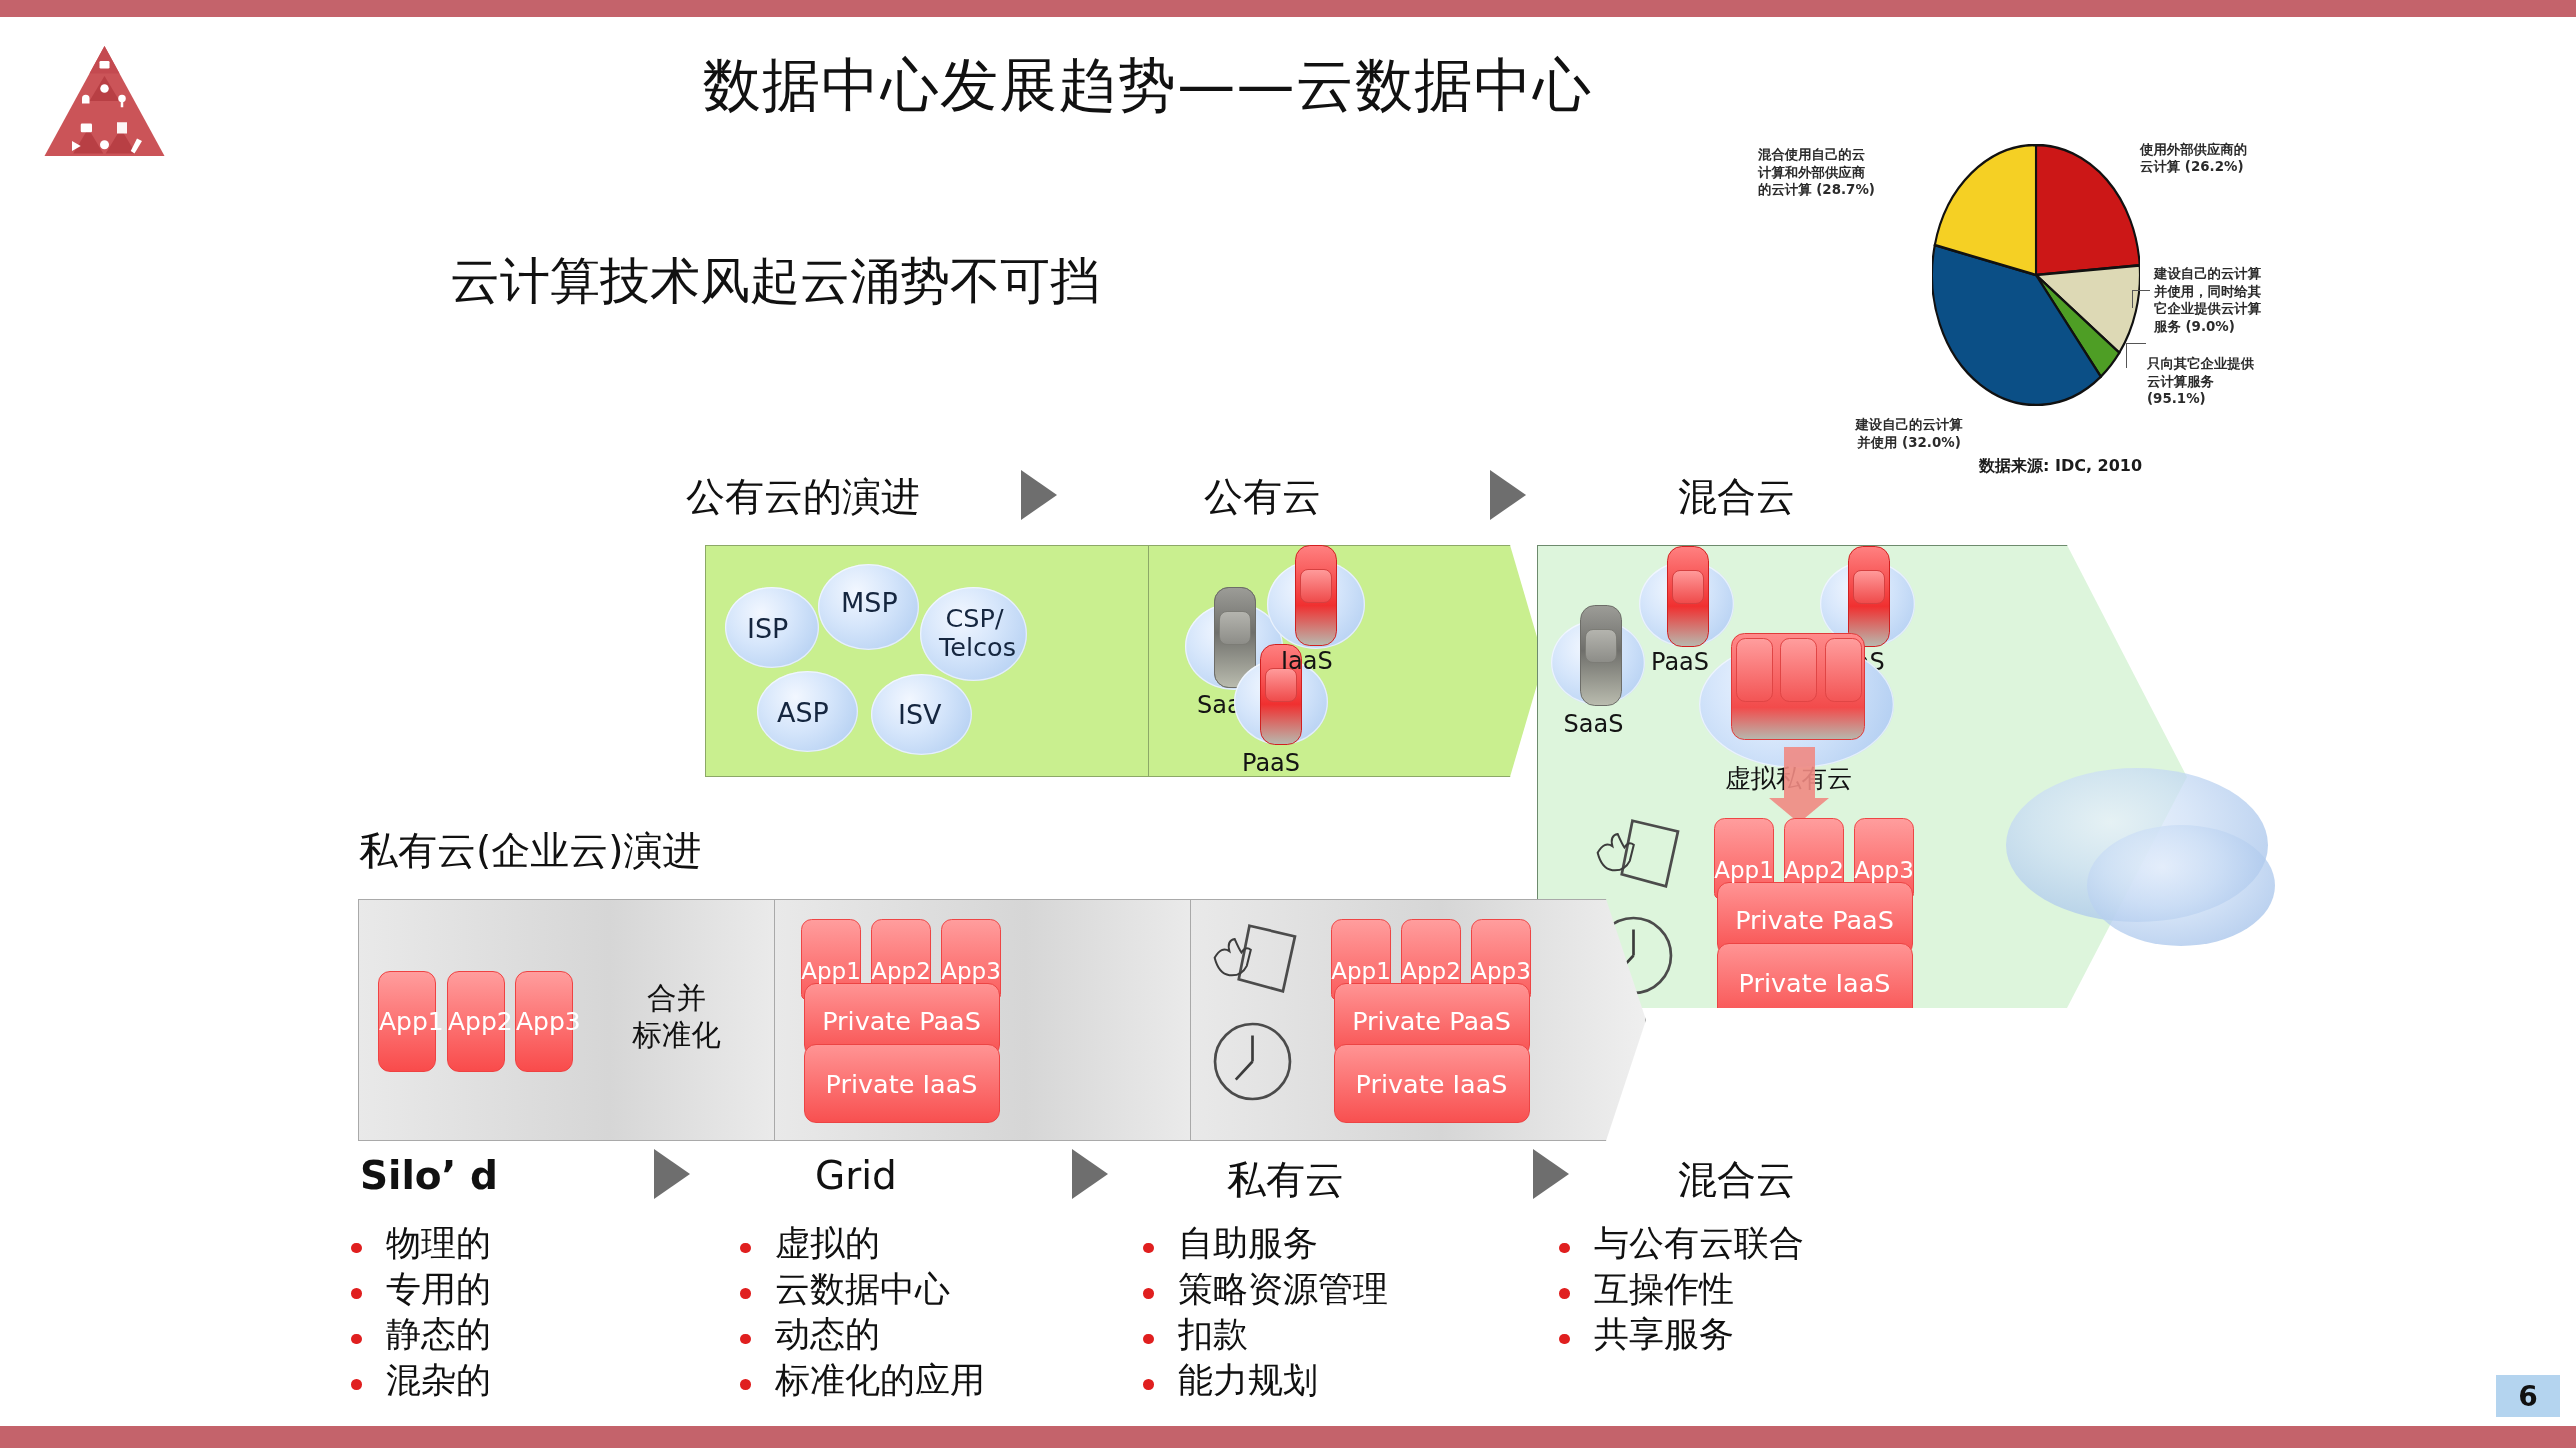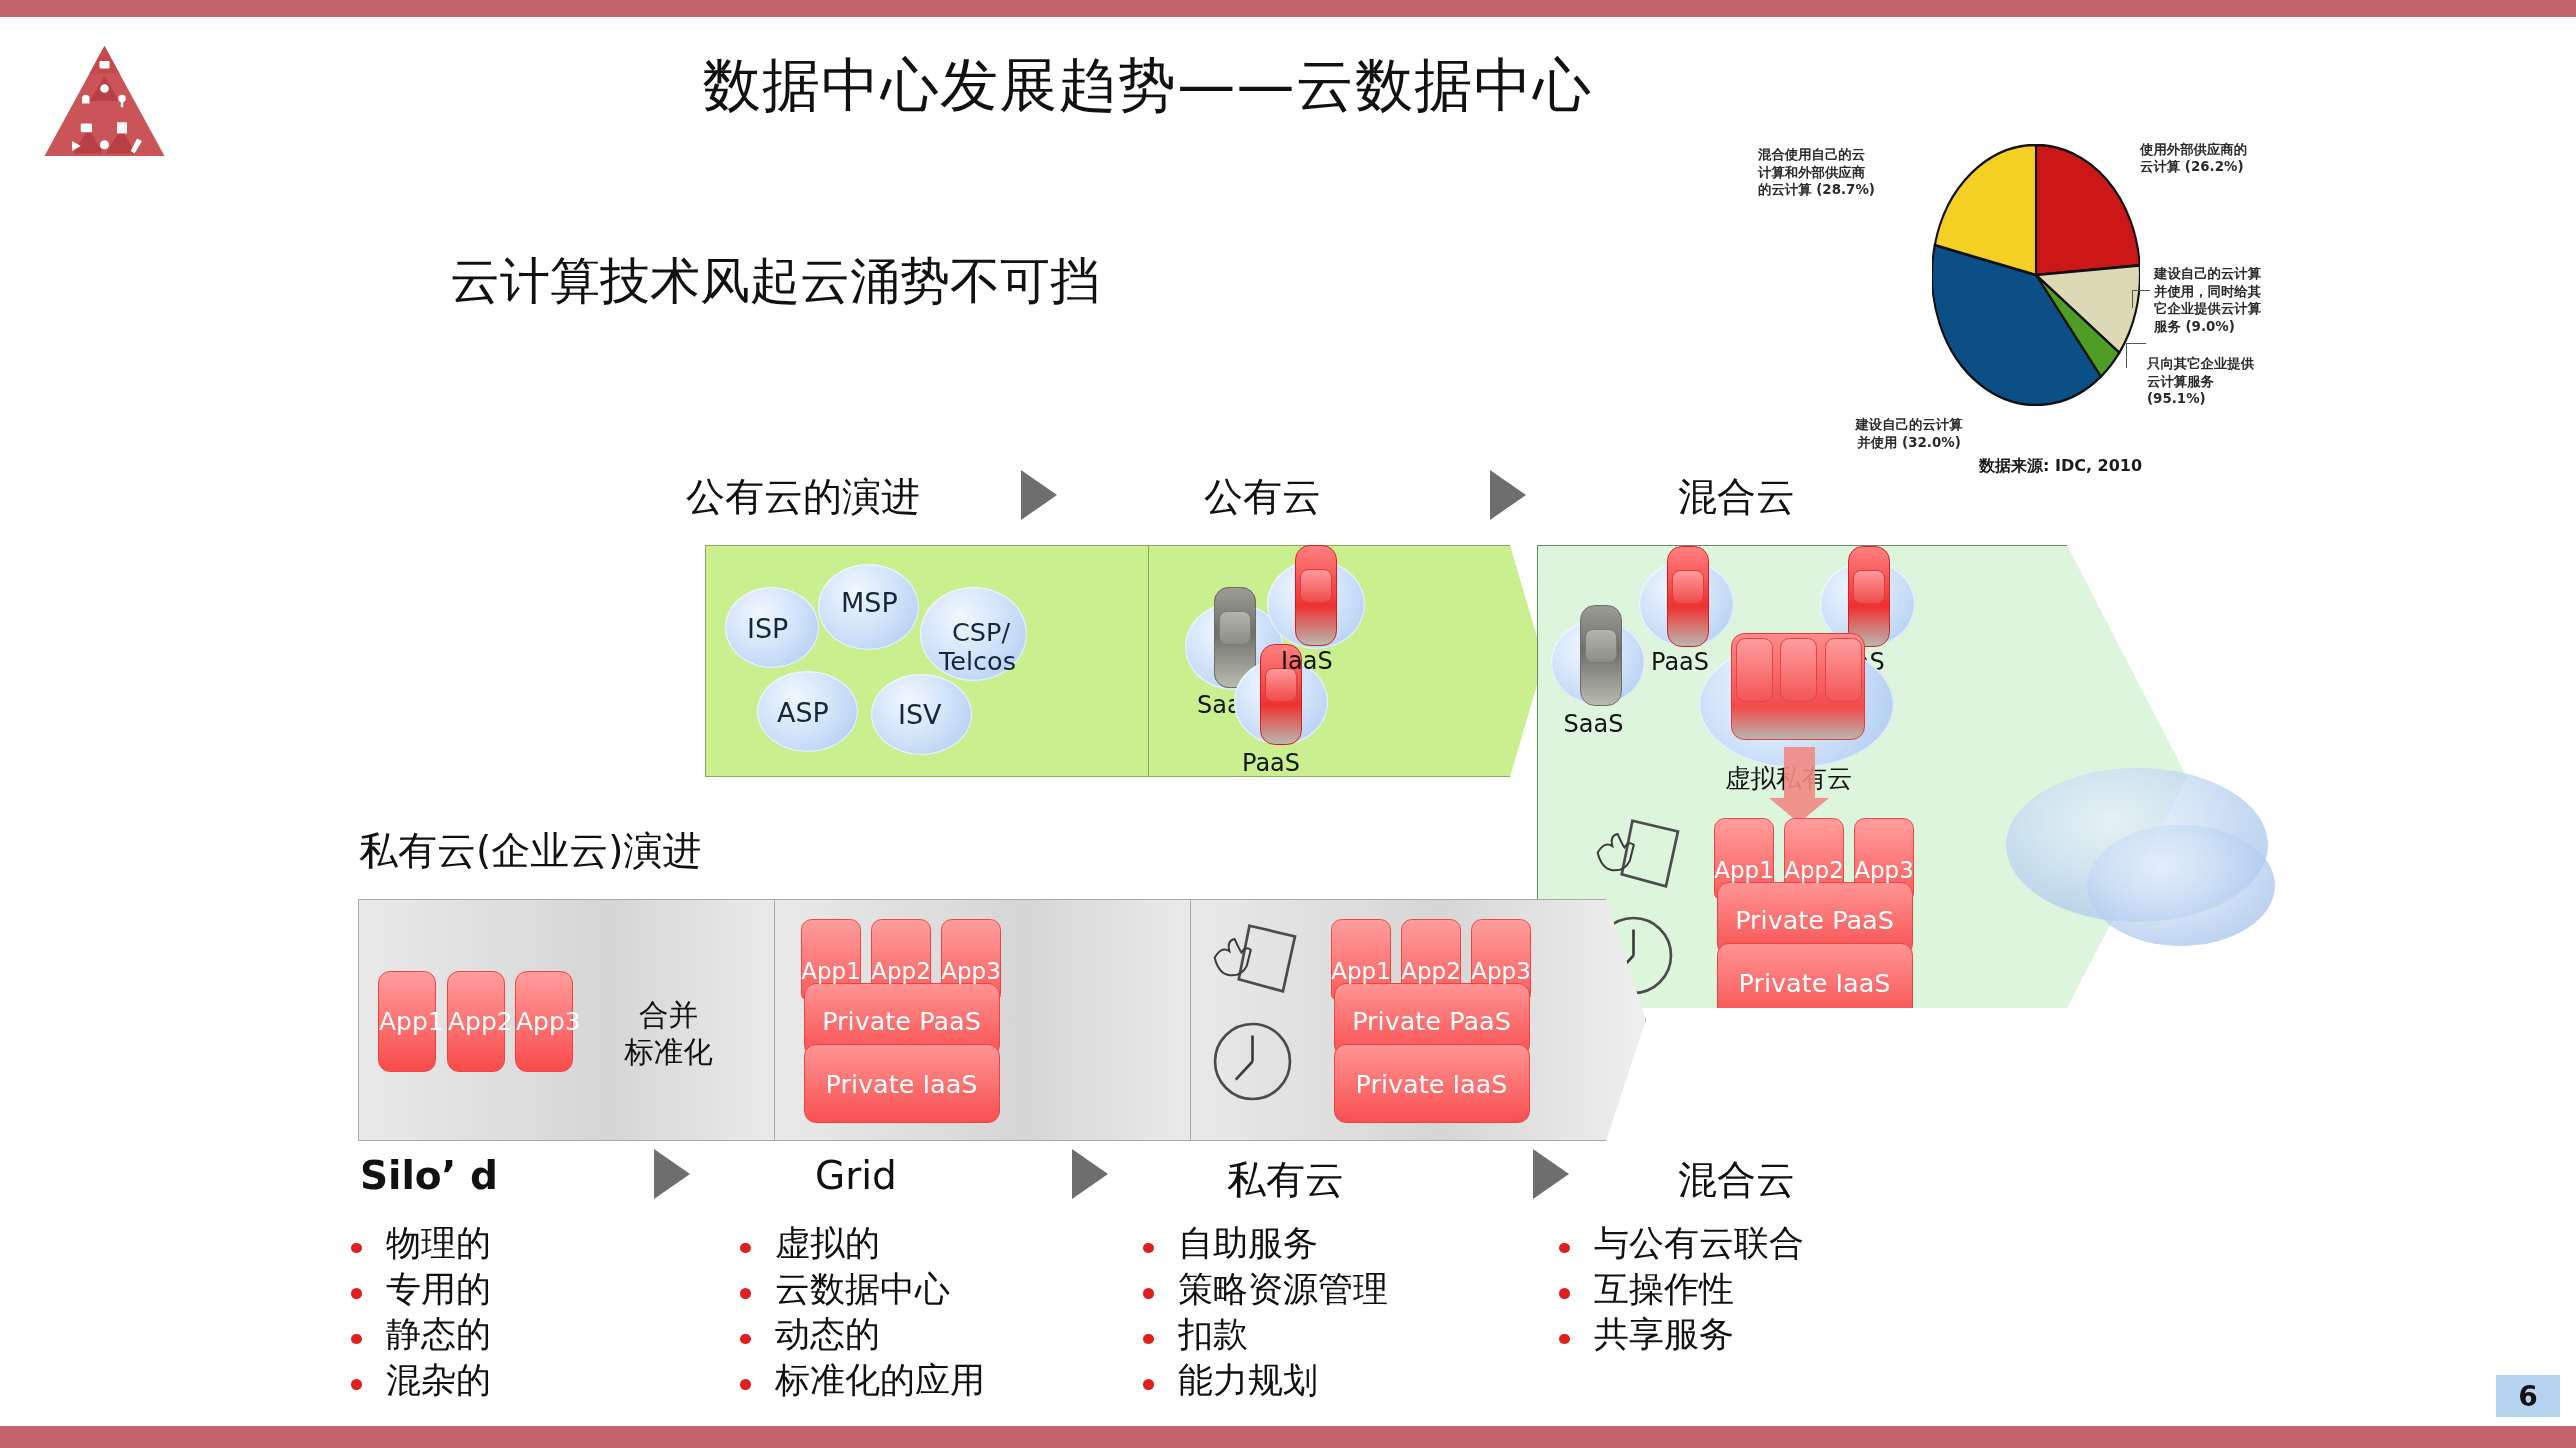--- a/index.html
+++ b/index.html
@@ -226,21 +226,21 @@
   <div class="pub-seg s1"></div>
   <div class="pub-seg s2"></div>
 
   <div class="blob" style="left:20px;top:42px;width:94px;height:81px;"></div>
   <div class="blob-lbl" style="left:42px;top:68px;">ISP</div>
 
   <div class="blob" style="left:113px;top:19px;width:101px;height:86px;"></div>
   <div class="blob-lbl" style="left:136px;top:42px;">MSP</div>
 
   <div class="blob" style="left:215px;top:42px;width:107px;height:94px;"></div>
-  <div class="blob-lbl" style="left:234px;top:73px;white-space:pre-line;font-size:25.5px;line-height:1.15;text-align:right;width:71px;">CSP/
+  <div class="blob-lbl" style="left:234px;top:59px;white-space:pre-line;font-size:25.5px;line-height:1.15;text-align:center;width:71px;">CSP/
 Telcos</div>
 
   <div class="blob" style="left:52px;top:126px;width:101px;height:81px;"></div>
   <div class="blob-lbl" style="left:72px;top:152px;">ASP</div>
 
   <div class="blob" style="left:166px;top:129px;width:101px;height:81px;"></div>
   <div class="blob-lbl" style="left:193px;top:154px;">ISV</div>
 
   <div class="blob" style="left:480px;top:58px;width:98px;height:87px;"></div>
   <div class="tower" style="left:509px;top:42px;"></div>
@@ -327,21 +327,21 @@
   <div class="appbox" style="left:20px;top:72px;">
     <span style="display:block;margin-top:35px;">App1</span>
   </div>
   <div class="appbox" style="left:89px;top:72px;">
     <span style="display:block;margin-top:35px;">App2</span>
   </div>
   <div class="appbox" style="left:157px;top:72px;">
     <span style="display:block;margin-top:35px;">App3</span>
   </div>
 
-  <div class="merge-lbl" style="left:247px;top:81px;width:127px;margin-top:17px;">
+  <div class="merge-lbl" style="left:255px;top:81px;width:127px;">
     <div>合并</div>
     <div>标准化</div>
   </div>
 
   <div class="stack" style="left:443px;top:20px;">
     <div class="app" style="left:0px;"></div>
     <div class="app" style="left:70px;"></div>
     <div class="app" style="left:140px;"></div>
     <div class="paas"></div>
     <div class="iaas"></div>

